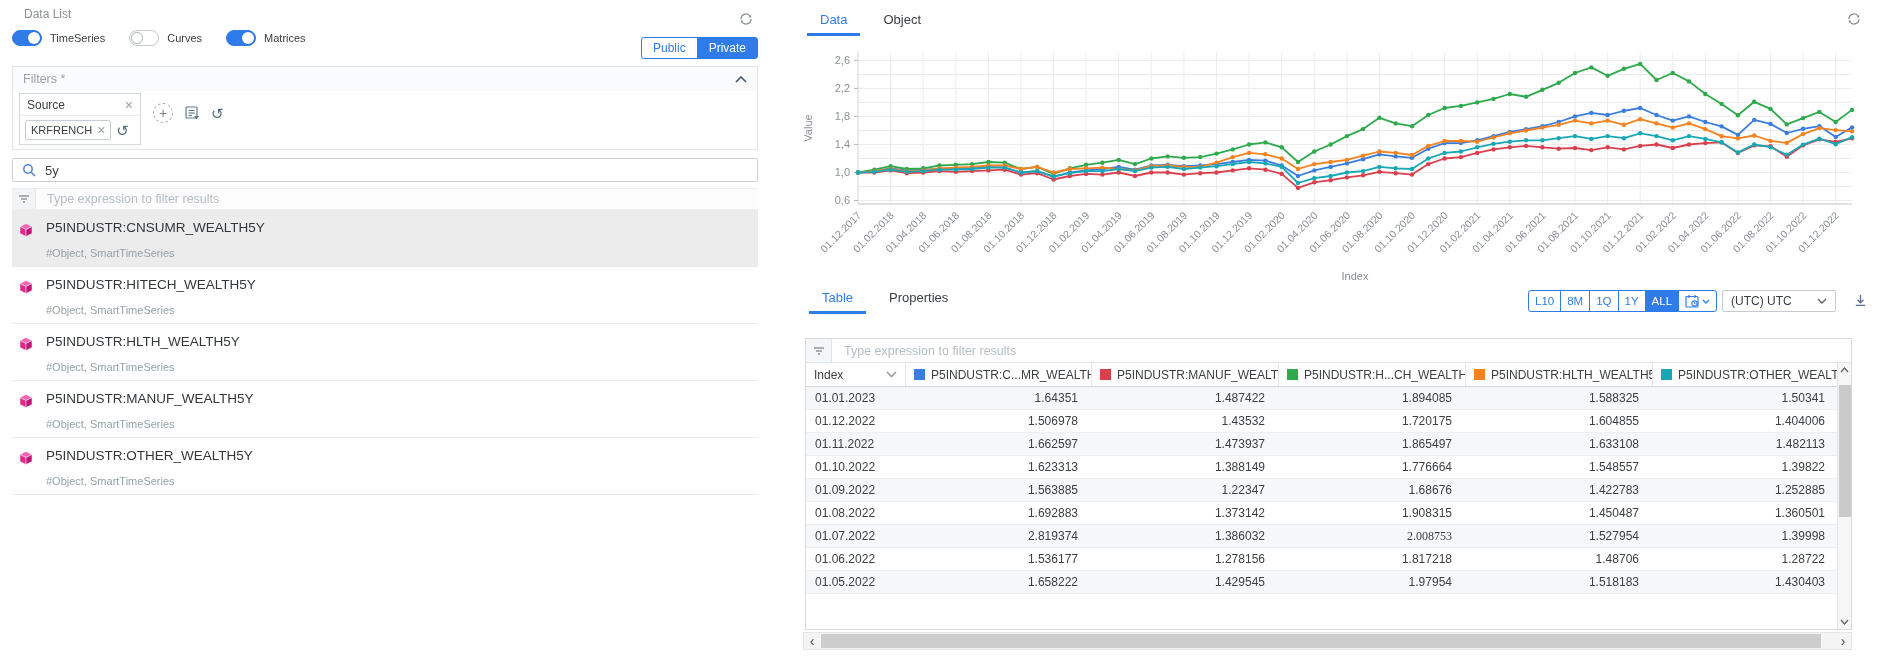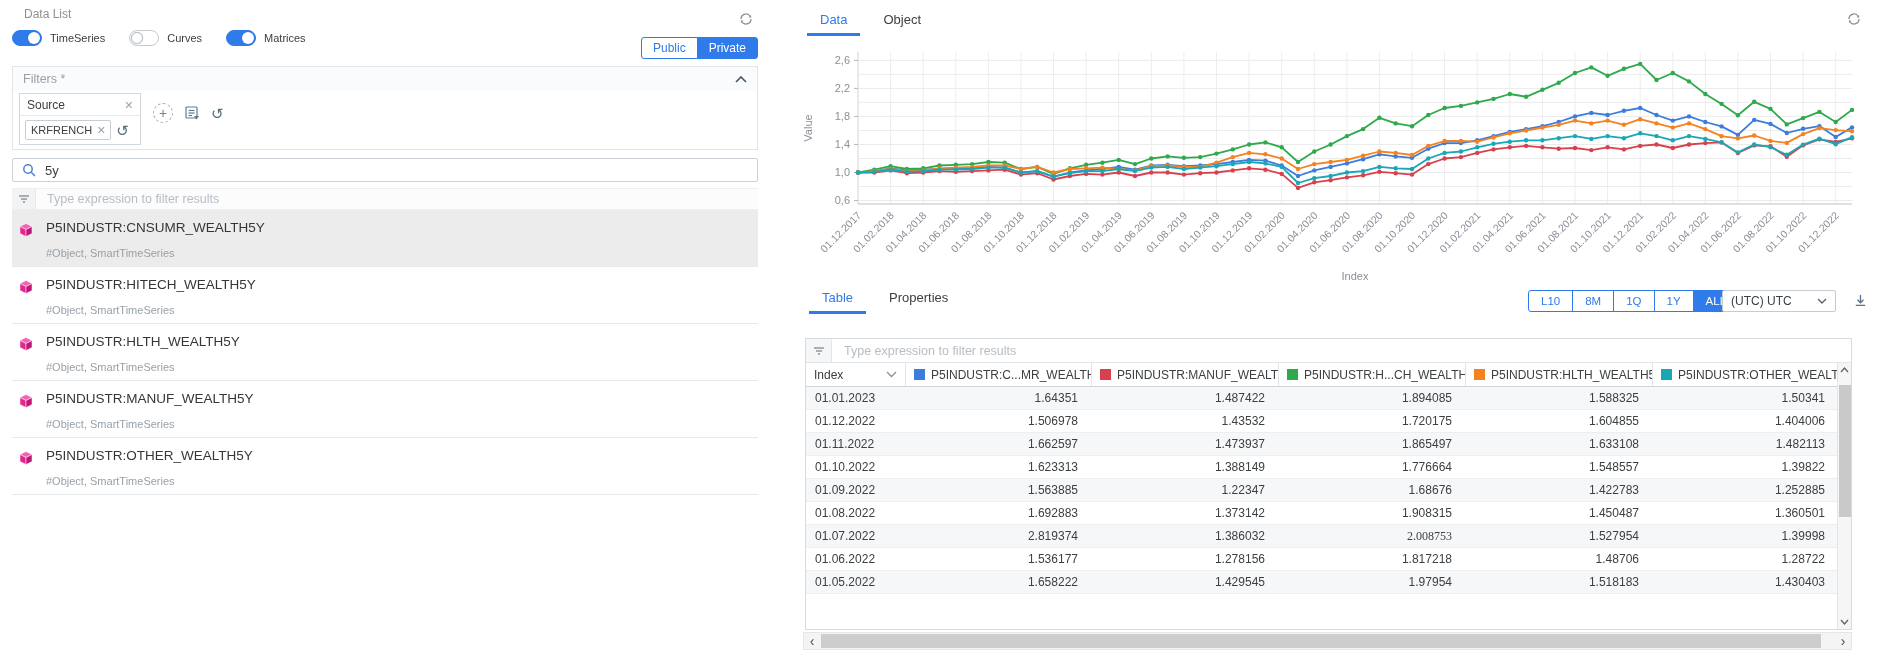--- a/index.html
+++ b/index.html
@@ -56,21 +56,21 @@
   .tabs{display:flex;gap:36px;position:absolute}
   .rp-tabs{left:20px;top:12px}
   .tab{position:relative;font-size:13px;color:#3c4043;padding-bottom:9px;cursor:pointer}
   .tab.active{color:#2f7bea}
   .tab.active::after{content:"";position:absolute;left:-13px;right:-13px;bottom:0;height:3px;background:#2f7bea}
   .rp-sync{position:absolute;right:10px;top:11px}
   .chart-box{position:absolute;left:0;top:44px;width:1070px;height:242px}
 
   .lower-tabs{left:22px;top:290px}
   .range{position:absolute;left:728px;top:290px;display:flex}
-  .range-btn{min-width:28px;height:22px;padding:0 12px;display:flex;align-items:center;justify-content:center;font-size:11.5px;color:#2f7bea;background:#fff;border:1px solid #2f7bea;margin-left:-1px;cursor:pointer}
+  .range-btn{min-width:28px;height:22px;padding:0 6px;display:flex;align-items:center;justify-content:center;font-size:11.5px;color:#2f7bea;background:#fff;border:1px solid #2f7bea;margin-left:-1px;cursor:pointer}
   .range-btn:first-child{margin-left:0;border-radius:3px 0 0 3px}
   .range-btn.cal{border-radius:0 3px 3px 0;gap:3px}
   .range-btn.active{background:#2f7bea;color:#fff}
   .tz{position:absolute;left:922px;top:290px;width:114px;height:22px;border:1px solid #c6cbd1;border-radius:2px;display:flex;align-items:center;justify-content:space-between;padding:0 8px;font-size:12px;color:#3c4043;background:#fff;cursor:pointer}
   .dl{position:absolute;left:1053px;top:293px}
 
   .tblwrap{position:absolute;left:5px;top:338px;width:1047px;height:292px;border:1px solid #d8dbde;background:#fff}
   .tbl-filter{height:24px;display:flex;align-items:center;border-bottom:1px solid #e3e6e9}
   .tbl-filter-icon{width:26px;height:100%;background:#f5f6f7;border-right:1px solid #e3e6e9;display:flex;align-items:center;justify-content:center}
   .tbl-filter-ph{padding-left:12px;font-size:12.5px;color:#b7bdc4}

